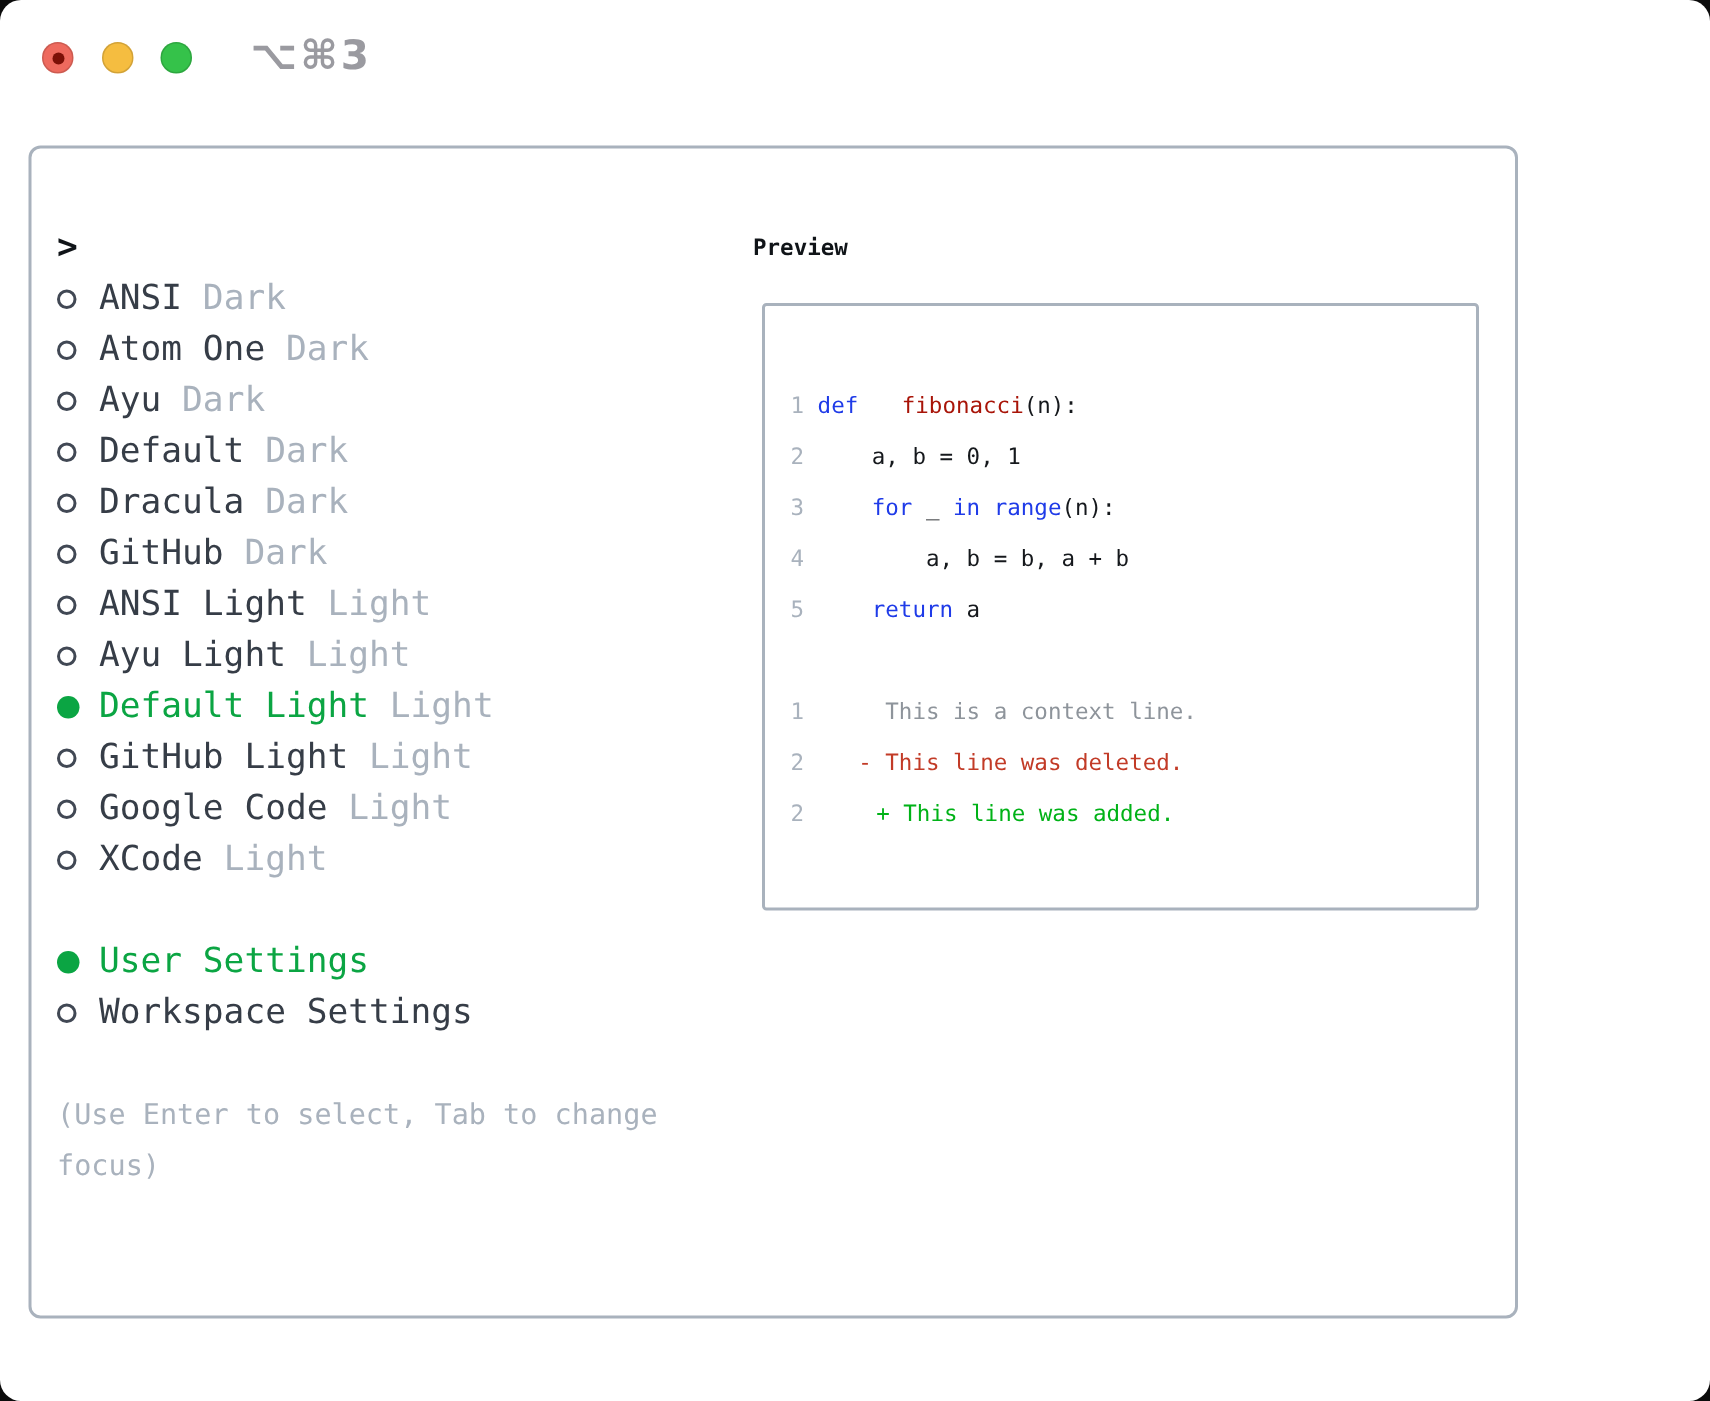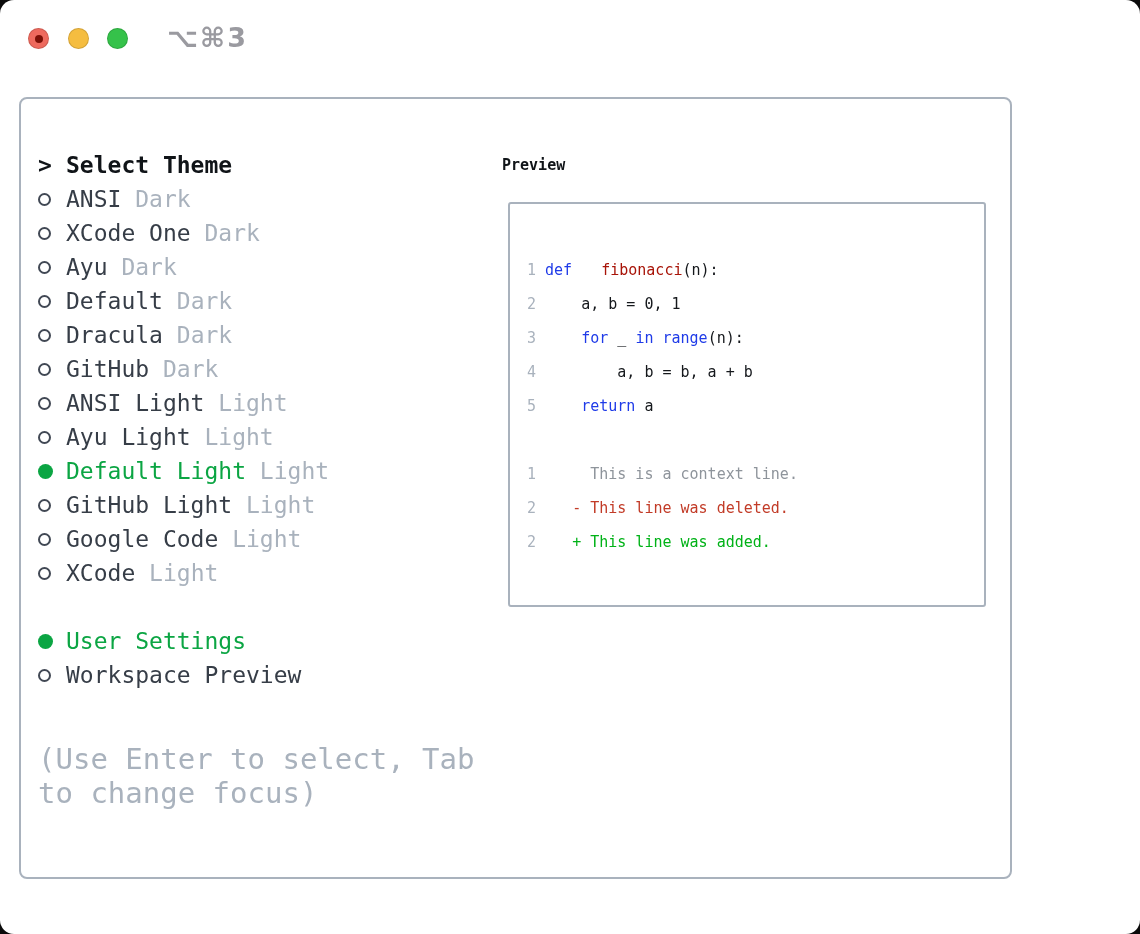--- a/index.html
+++ b/index.html
@@ -38,76 +38,75 @@
   .prompt{color:var(--heading-black);font-weight:bold;}
   .header-label{font-weight:bold;color:var(--heading-black);}
   .section-label{color:var(--heading-black);}
   .radio{width:13px;height:13px;border:2px solid #414854;border-radius:50%;box-sizing:border-box;}
   .selected .radio{width:15px;height:15px;border:none;background:var(--selected-green);}
   .opt-name{color:var(--text-dark);text-align:center;}
   .selected .opt-name{color:var(--selected-green);}
   .opt-tag{color:var(--muted-gray);}
   .spacer{height:34px;}
   .help{
-    margin-top:16px;color:var(--muted-gray);font-size:29px;line-height:34px;
+    margin-top:0;color:var(--muted-gray);font-size:19px;line-height:34px;
     width:440px;white-space:normal;
   }
   
   .preview-col{position:absolute;left:481px;top:49px;font-size:15px;line-height:34px;}
   .preview-title{font-weight:bold;color:var(--heading-black);height:34px;display:flex;align-items:center;}
   .preview-box{
     margin-left:6px;margin-top:20px;width:478px;height:405px;box-sizing:border-box;
     border:2px solid var(--border-gray);border-radius:3px;
     padding:49px 0 0 17px;overflow:hidden;
   }
   .pline{display:flex;line-height:34px;height:34px;white-space:pre;}
   .lnum{color:var(--muted-gray);}
   .diff-block{margin-top:34px;}
   .tok-plain{color:#15181c;}
   .tok-keyword{color:var(--keyword-blue);}
   .tok-function{color:var(--function-red);margin-left:20px;}
   .tok-context{color:var(--context-gray);}
   .tok-deleted{color:var(--deleted-red);}
-  .tok-added{color:var(--added-green);}
+  .tok-added{color:var(--added-green);margin-left:12px;}
 </style>
 </head>
 <body>
 
 <div class="window">
 
   <div class="titlebar">
     <span class="light red">
       <span class="dot"></span>
     </span>
     <span class="light yellow"></span>
     <span class="light green"></span>
     <span class="win-title">⌥⌘3</span>
   </div>
 
   <div class="panel">
 
     <div class="left-col">
       <div class="row">
         <span class="prefix prompt">&gt;</span>
-        <span class="header-label">Select Theme</span>
       </div>
 
       <div id="theme-list">
   <div class="row theme-item">
     <span class="prefix">
       <span class="radio"></span>
     </span>
     <span class="opt-name">ANSI</span><span class="opt-tag"> Dark</span>
   </div>
 
   <div class="row theme-item">
     <span class="prefix">
       <span class="radio"></span>
     </span>
-    <span class="opt-name">XCode One</span><span class="opt-tag"> Dark</span>
+    <span class="opt-name">Atom One</span><span class="opt-tag"> Dark</span>
   </div>
 
   <div class="row theme-item">
     <span class="prefix">
       <span class="radio"></span>
     </span>
     <span class="opt-name">Ayu</span><span class="opt-tag"> Dark</span>
   </div>
 
   <div class="row theme-item">
@@ -182,21 +181,21 @@
     <span class="prefix">
       <span class="radio"></span>
     </span>
     <span class="opt-name">User Settings</span>
   </div>
 
   <div class="row apply-item">
     <span class="prefix">
       <span class="radio"></span>
     </span>
-    <span class="opt-name">Workspace Preview</span>
+    <span class="opt-name">Workspace Settings</span>
   </div>
 </div>
 
       <div class="spacer"></div>
 
       <div class="help">(Use Enter to select, Tab to change focus)</div>
     </div>
 
     <div class="preview-col">
       <div class="preview-title">Preview</div>

